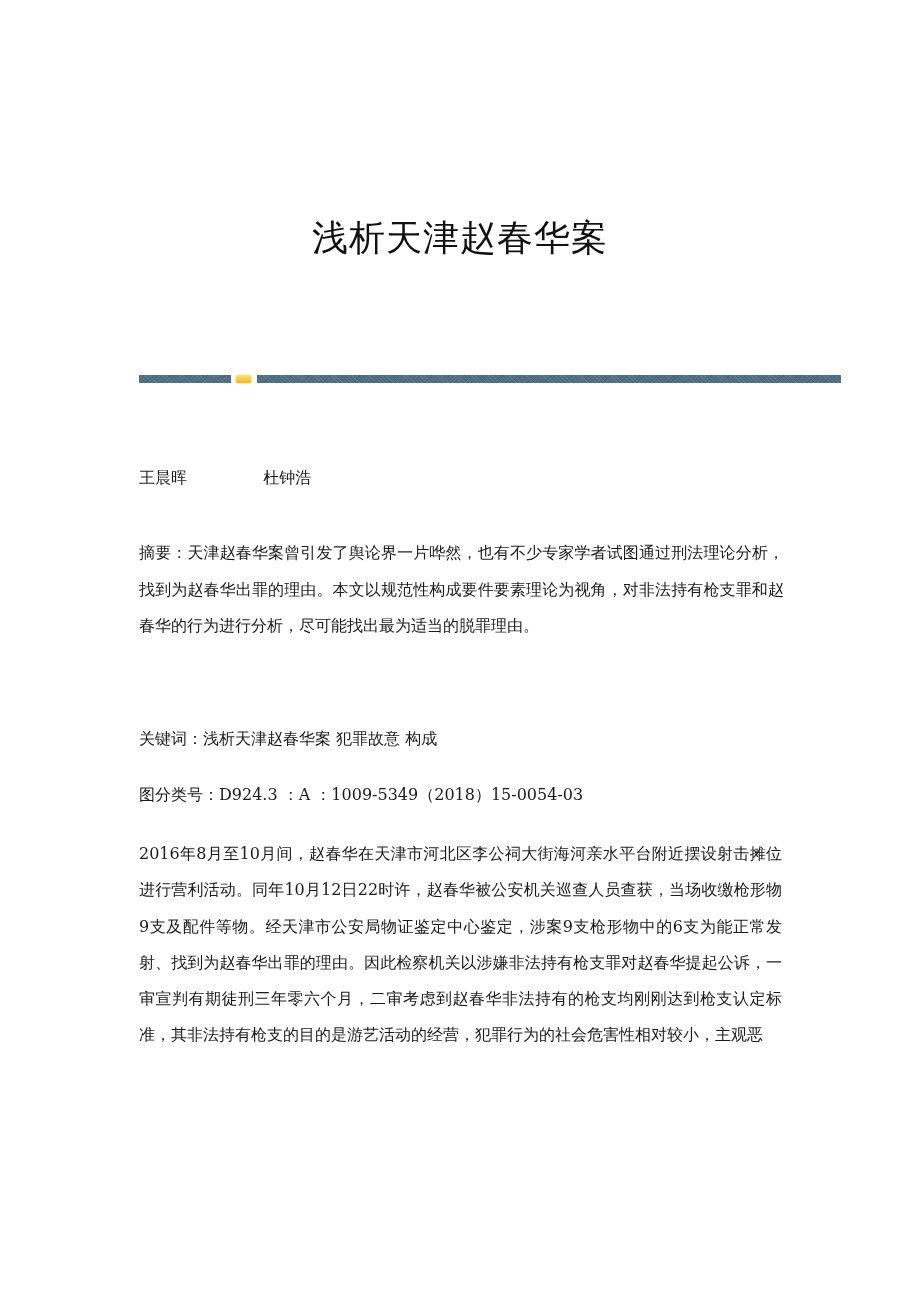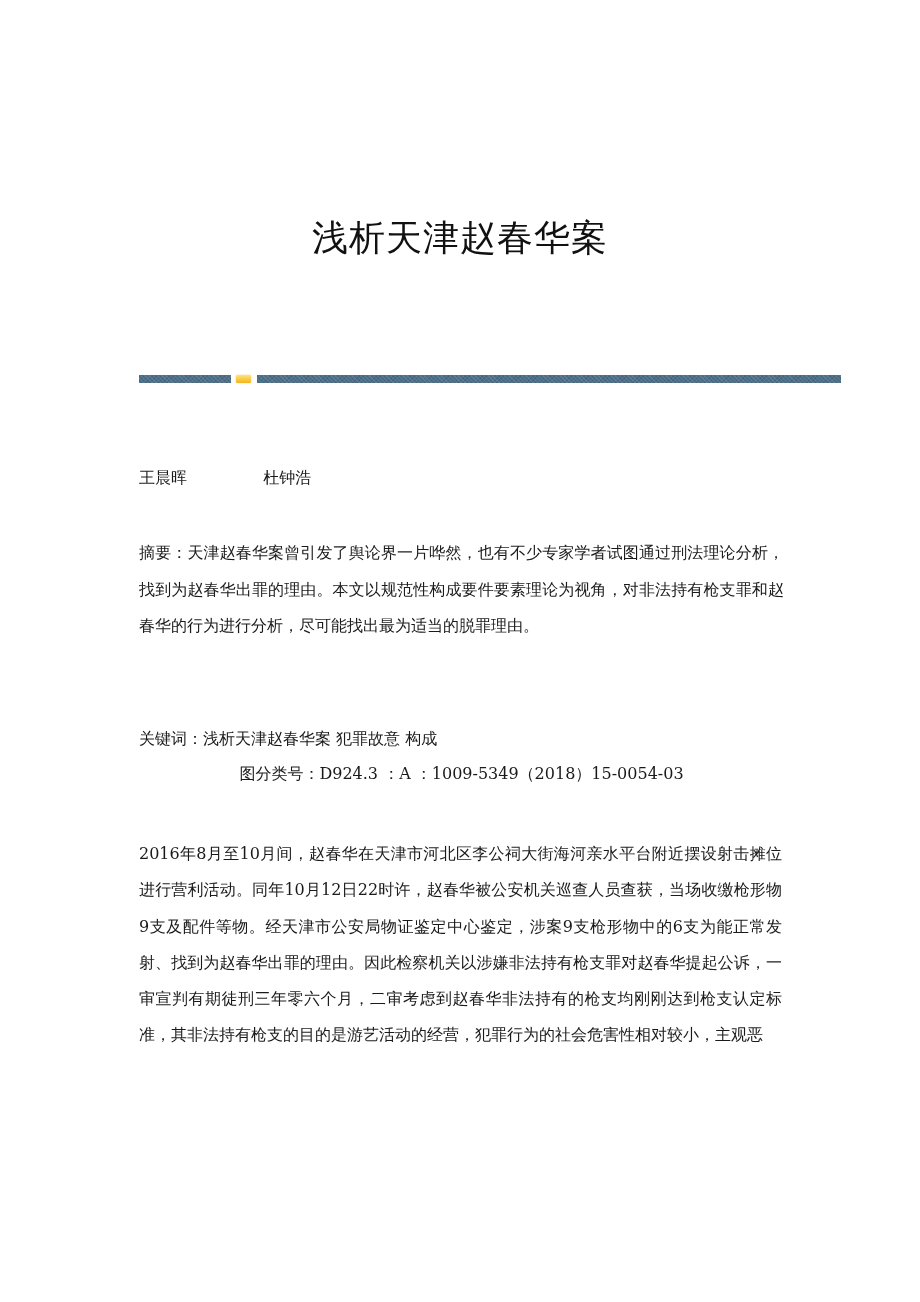--- a/index.html
+++ b/index.html
@@ -70,23 +70,22 @@
       top: 527px;
       line-height: 36.5px;
       text-align: justify;
       margin-top: 8px;
     }
     .keywords {
       top: 728px;
       line-height: 22px;
     }
     .classification {
-      top: 763px;
+      top: 784px;
       line-height: 22px;
-      text-align: center;
     }
     .body-para {
       top: 836px;
       line-height: 36.3px;
       text-align: justify;
       width: 643px;
     }
     .label { }
   </style>
 </head>

